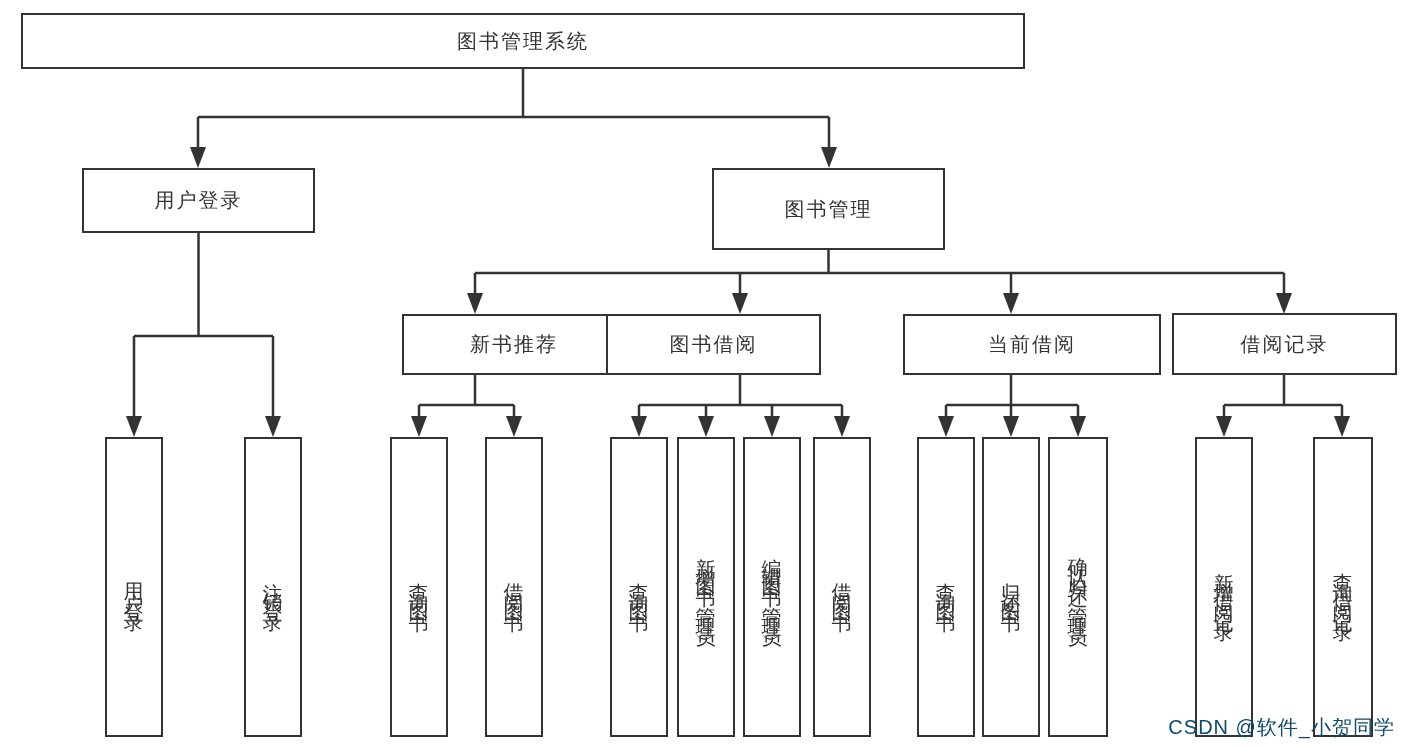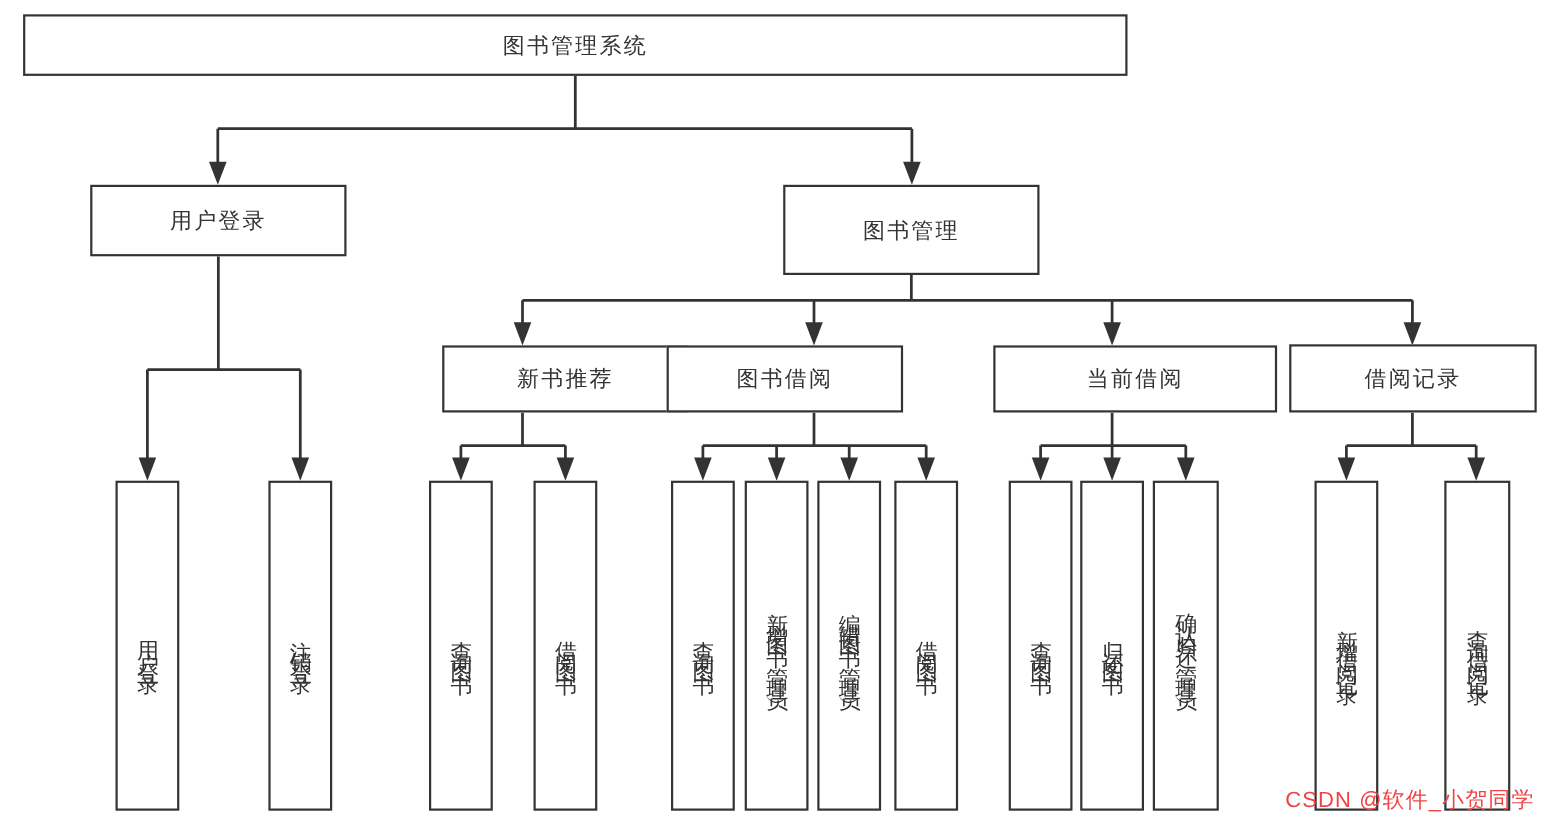--- a/index.html
+++ b/index.html
@@ -69,21 +69,21 @@
   .n-c1  { left: 917px; }
   .n-c2  { left: 982px; }
   .n-c3  { left: 1048px; width: 60px; }
   .n-h1  { left: 1195px; }
   .n-h2  { left: 1313px; width: 60px; }
   #watermark {
     position: absolute;
     right: 10px;
     bottom: 6px;
     font-size: 20px;
-    color: #ef4444;
+    color: #0c4a6e;
     letter-spacing: 1px;
     white-space: nowrap;
     z-index: 10;
   }
 </style>
 </head>
 <body>
 
 <div id="stage">
 

